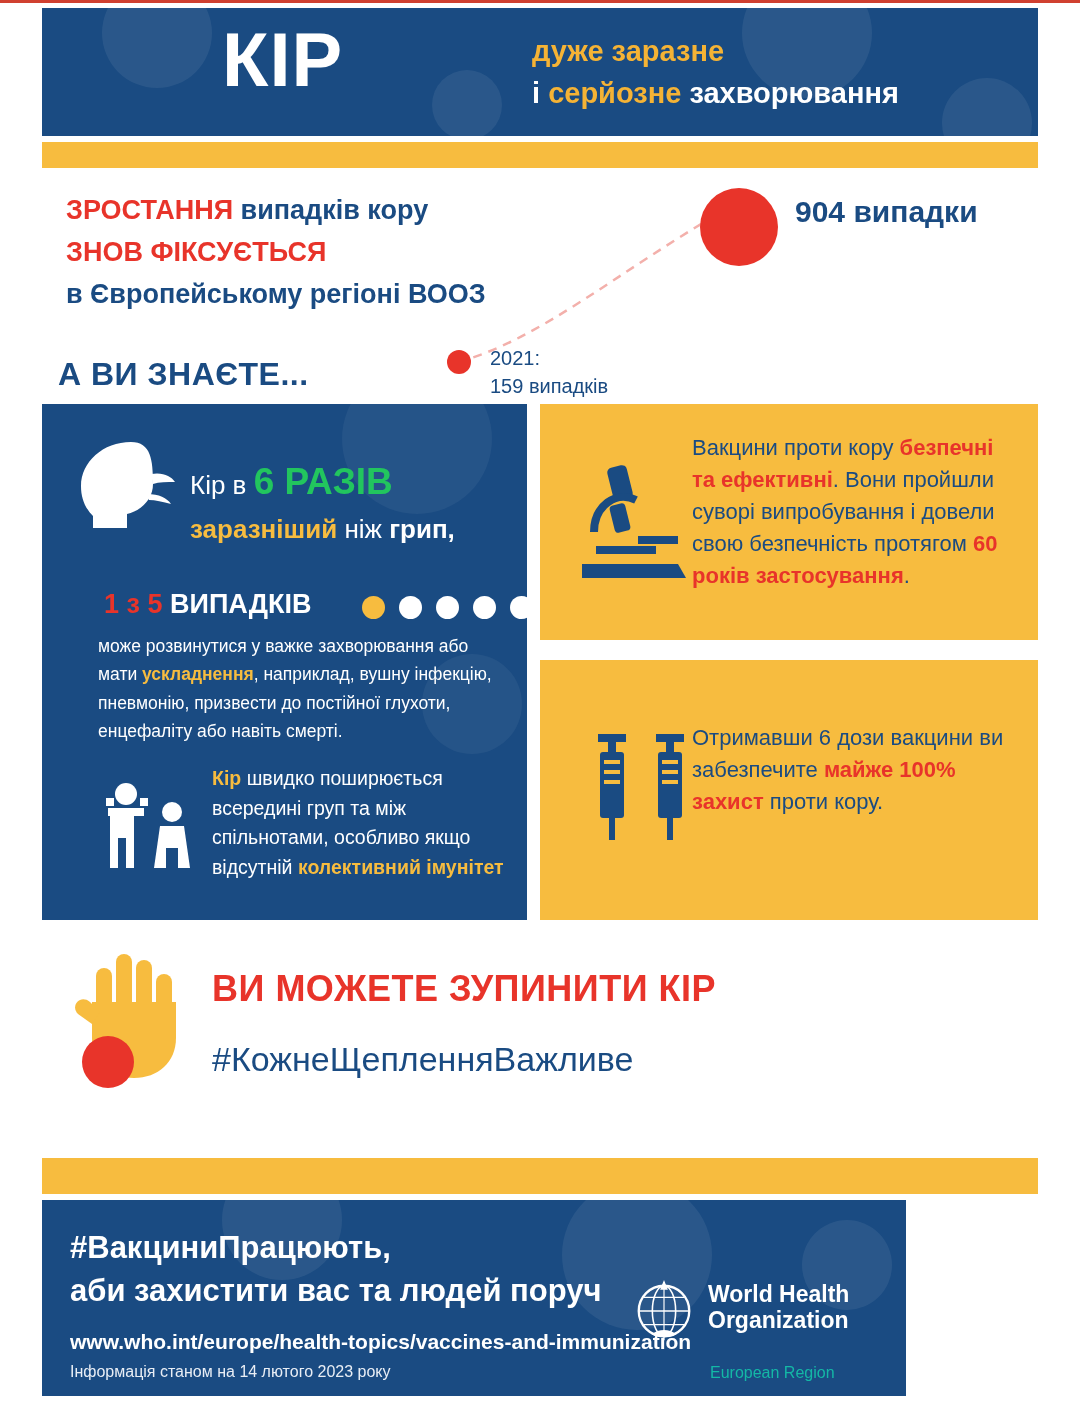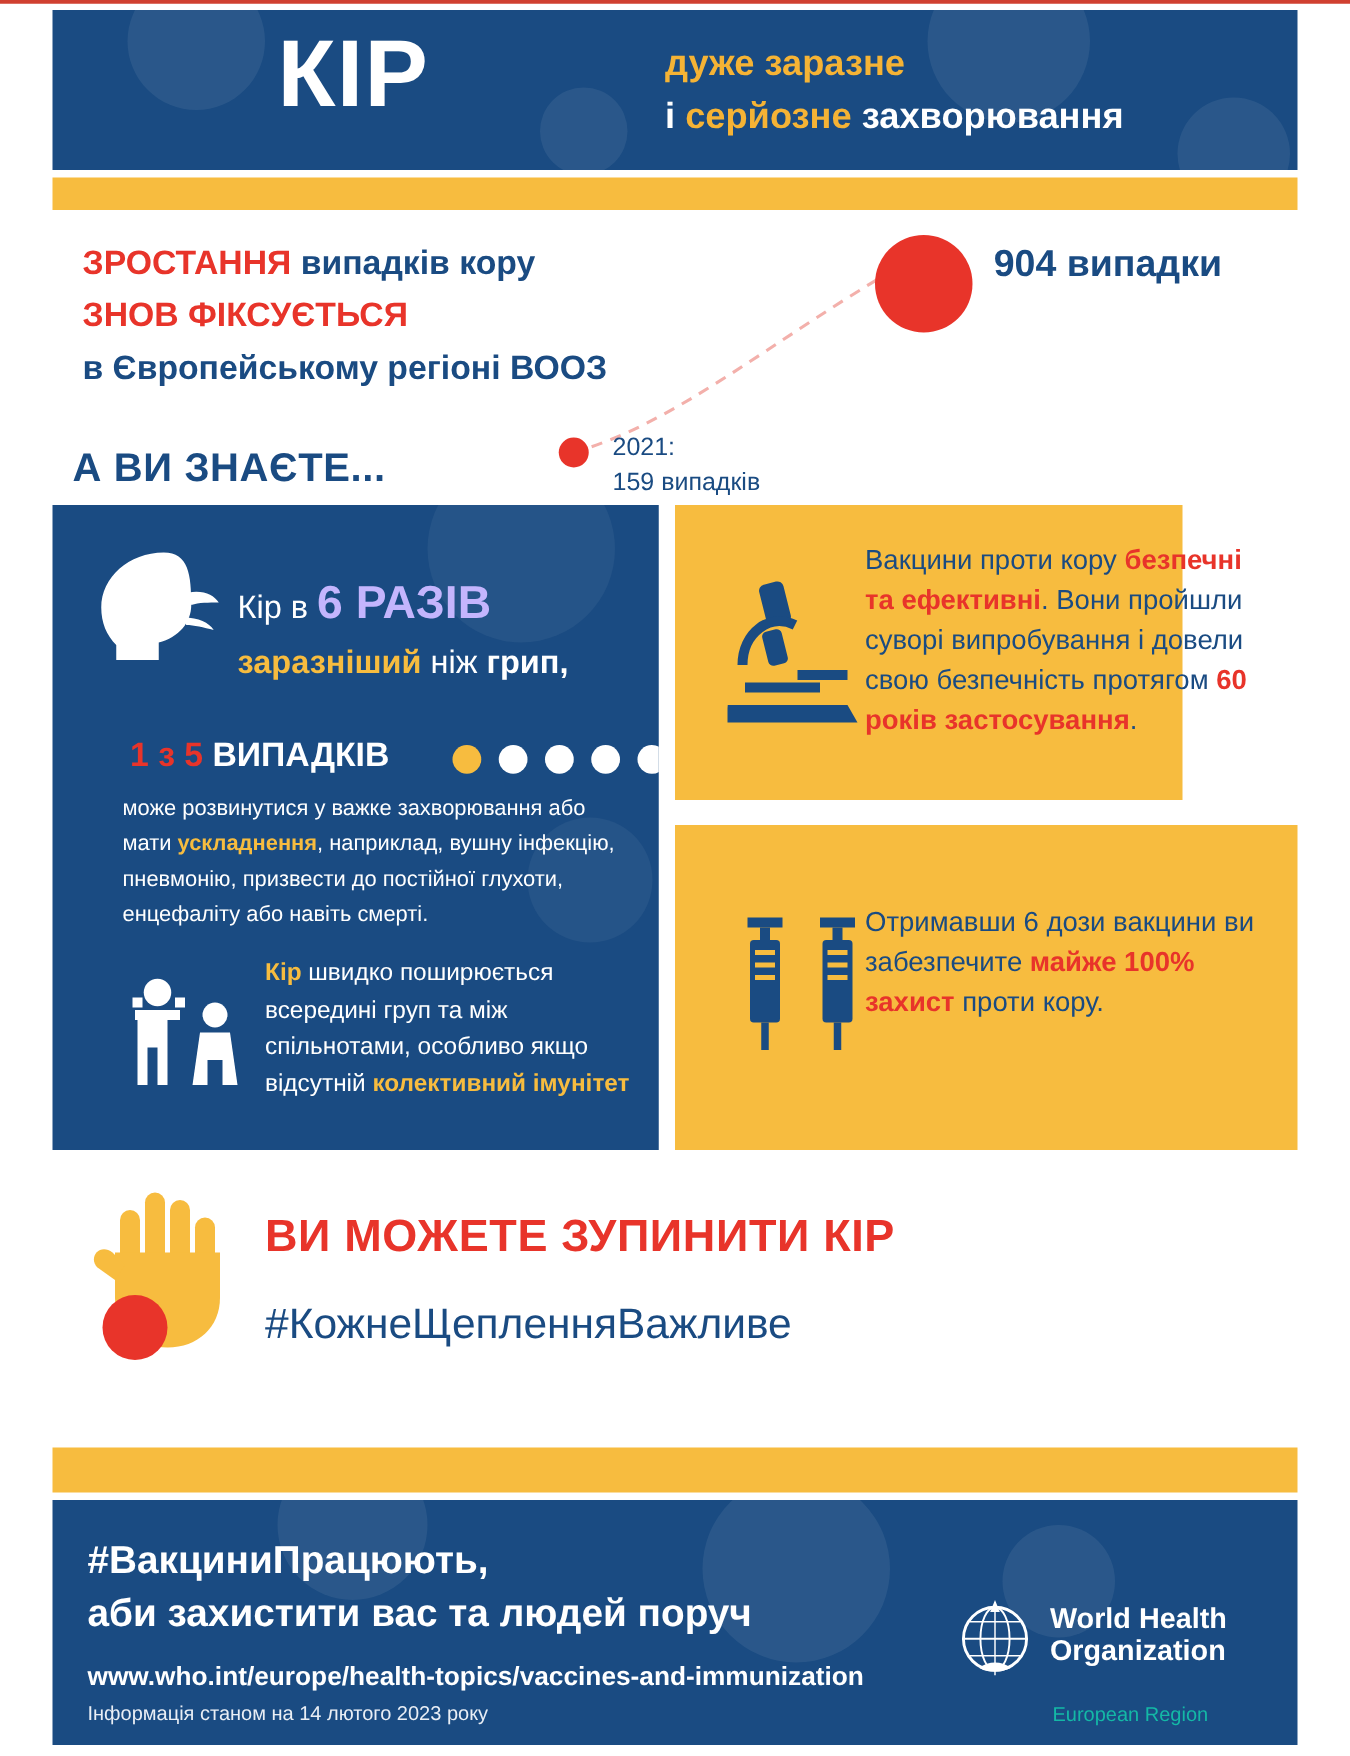--- a/index.html
+++ b/index.html
@@ -135,21 +135,21 @@
     position: absolute;
     left: 148px; top: 50px;
     width: 330px;
     color: #ffffff;
     font-size: 26px;
     line-height: 1.5;
   }
   .six-times .big {
     font-size: 37px;
     font-weight: bold;
-    color: #c4b5fd;
+    color: #22c55e;
     margin-top: 16px;
   }
   .six-times .y-b { color:#f7bc3f; font-weight: bold; }
 
   .one-in-five {
     position: absolute;
     left: 62px; top: 185px;
     font-size: 27px;
     font-weight: bold;
     color: #ffffff;
@@ -192,21 +192,21 @@
     font-size: 19.5px;
     line-height: 1.52;
   }
   .para-spread .y { color: #f7bc3f; font-weight: bold; }
 
   
   .card {
     position: absolute;
     background: #f7bc3f;
   }
-  .card-top { left: 540px; top: 404px; width: 406px; height: 236px; }
+  .card-top { left: 540px; top: 404px; width: 498px; height: 236px; }
   .card-bottom { left: 540px; top: 660px; width: 498px; height: 260px; }
 
   .card-text {
     position: absolute;
     color: #1a4b82;
     font-size: 22px;
     line-height: 1.46;
   }
   .card-text .r { color: #e8342a; font-weight: bold; }
   .micro-icon { position: absolute; left: 42px; top: 56px; width: 108px; height: 124px; }
@@ -236,21 +236,21 @@
   
   .footer-yellow {
     position: absolute;
     left: 42px; top: 1158px;
     width: 996px; height: 36px;
     background: #f7bc3f;
   }
   .footer {
     position: absolute;
     left: 42px; top: 1200px;
-    width: 996px; height: 196px;
+    width: 864px; height: 196px;
     background: #1a4b82;
     overflow: hidden;
   }
   .footer-hash {
     position: absolute;
     left: 28px; top: 26px;
     width: 700px;
     color: #ffffff;
     font-size: 31px;
     font-weight: bold;

